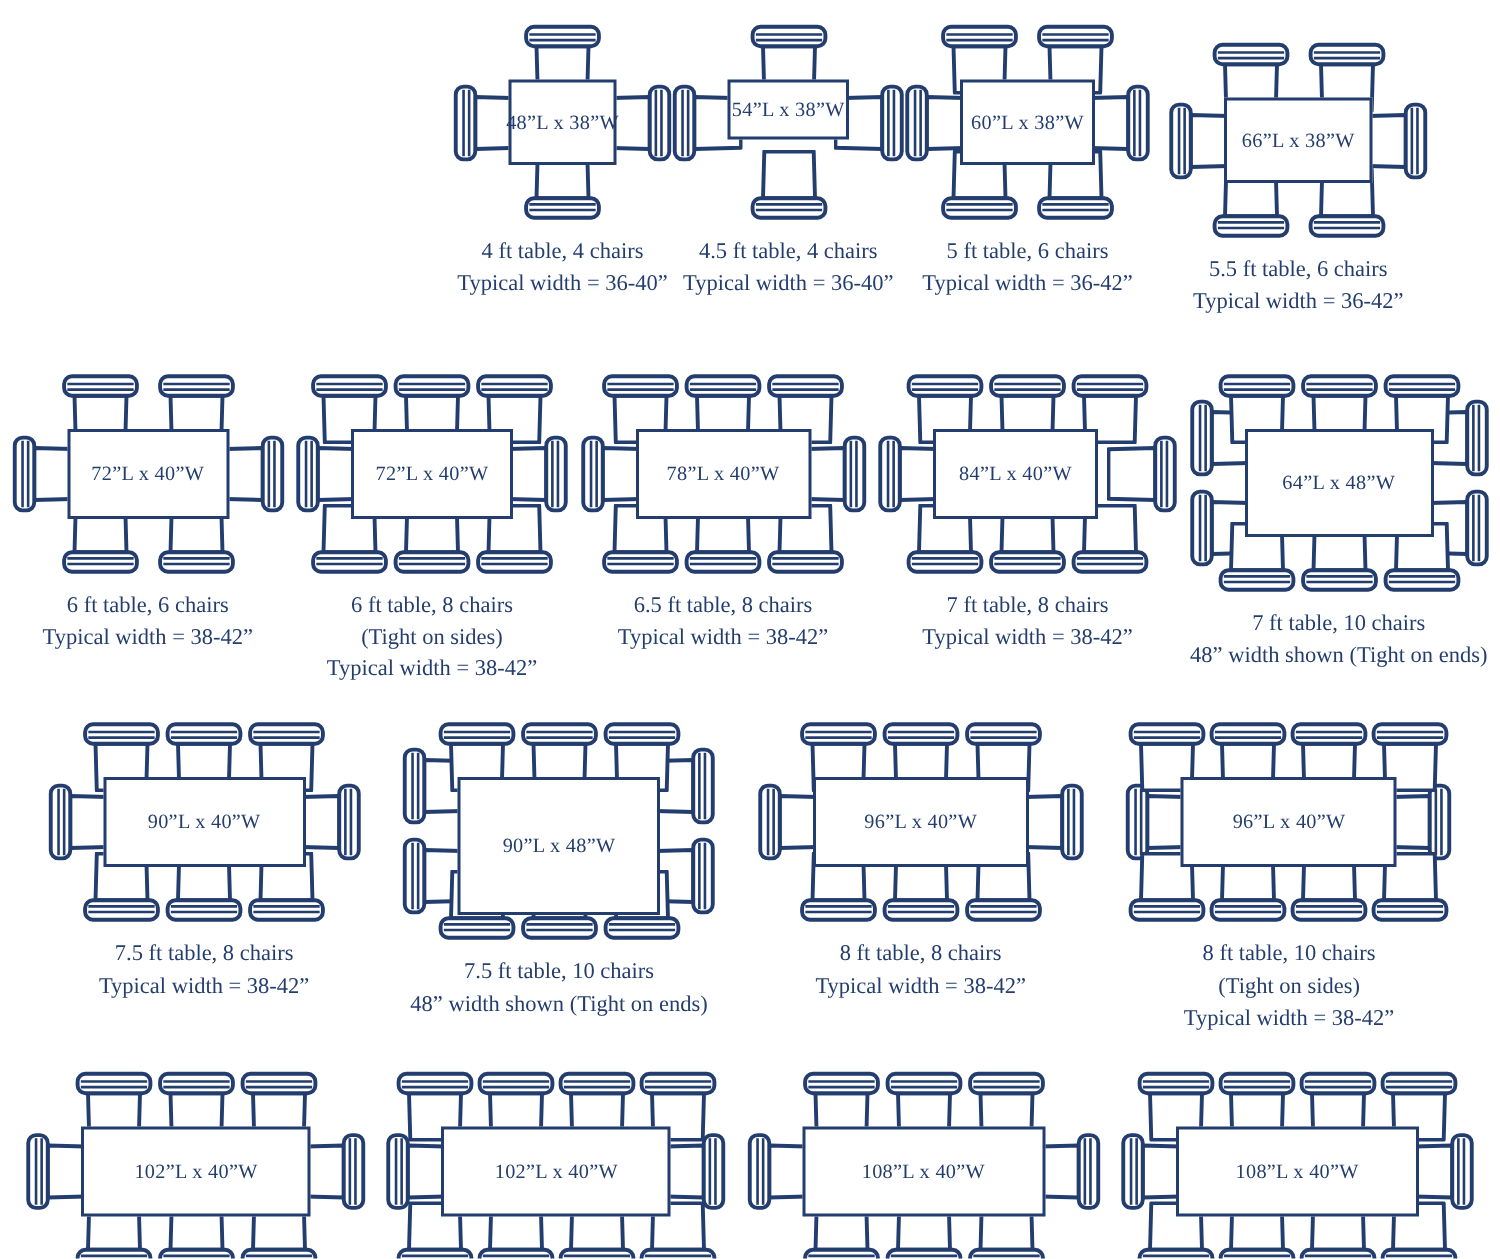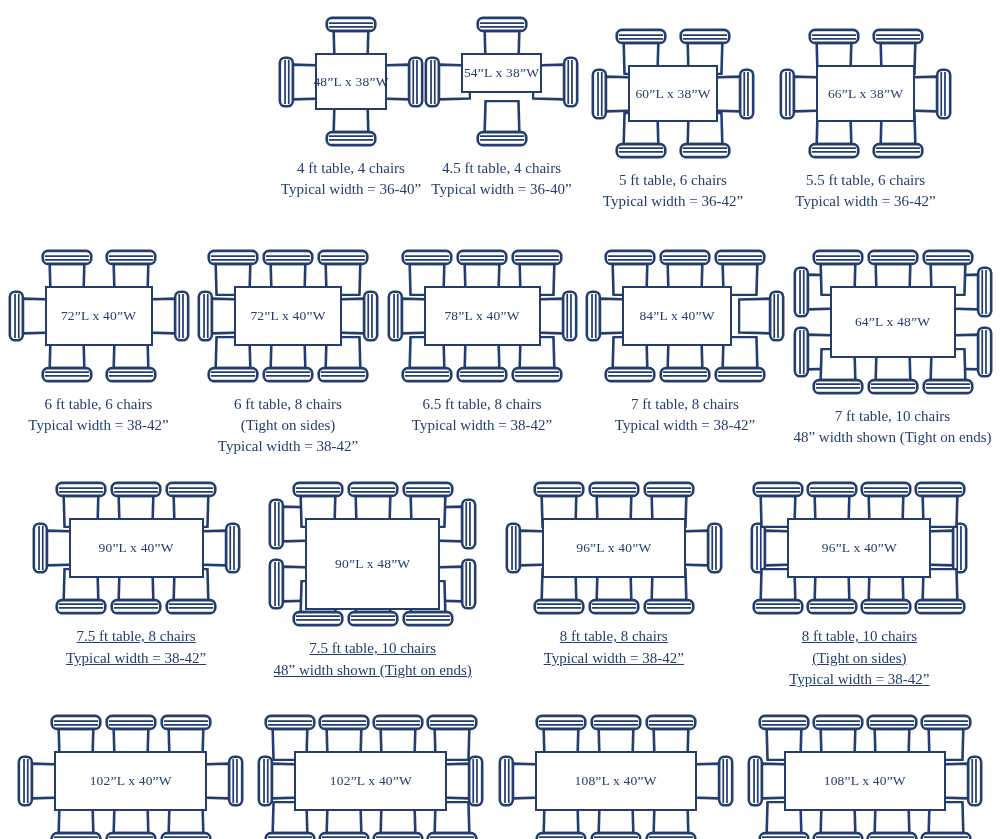--- a/index.html
+++ b/index.html
@@ -8,21 +8,21 @@
   body {
     width: 1000px; height: 839px; overflow: hidden;
     font-family: "Liberation Serif", serif; color: var(--navy);
   }
   main { padding-top: 16px; }
   .diagram-row {
     display: flex; justify-content: space-evenly; align-items: flex-start;
     margin-bottom: 24px;
   }
   .diagram-row.row-1 { padding: 0 36px; justify-content: flex-end; }
-  .diagram-row.row-3, .diagram-row.row-4 { padding: 0 4px; text-decoration: underline; }
+  .diagram-row.row-3, .diagram-row.row-4 { padding: 0 4px; }
   .table-figure { display: flex; flex-direction: column; align-items: center; }
   .table-diagram { position: relative; }
   .chair-group { position: absolute; display: flex; z-index: 1; }
   .chair-group.vert { flex-direction: column; }
   .table-top {
     position: absolute; z-index: 2; background: #ffffff;
     border: 2.5px solid var(--navy);
     display: flex; align-items: center; justify-content: center;
   }
   .table-size-label {
@@ -137,21 +137,21 @@
           </div>
           <div class="table-top" style="left:37px;top:37px;width:81px;height:40px">
             <span class="table-size-label">54”L x 38”W</span>
           </div>
         </div>
         <figcaption class="figure-caption">
           <span class="caption-line">4.5 ft table, 4 chairs</span>
           <span class="caption-line">Typical width = 36-40”</span>
         </figcaption>
       </figure>
-      <figure class="table-figure" style="margin:12px">
+      <figure class="table-figure" style="margin:0">
         <div class="table-diagram" style="width:164px;height:131px">
           <div class="chair-group vert" style="left:0px;top:39.5px;gap:8px">
             <svg class="chair" width="47" height="52" viewBox="0 0 54 60">
               <g transform="translate(0 60) rotate(-90)">
                 <path class="seat" d="M10 17 L50 17 L49 53 L11 53 Z"></path>
                 <rect class="back" x="2" y="2" width="56" height="15" rx="6"></rect>
                 <line class="thin" x1="4.5" y1="8" x2="55.5" y2="8"></line>
                 <line class="thin" x1="4.5" y1="12.3" x2="55.5" y2="12.3"></line>
               </g>
             </svg>

